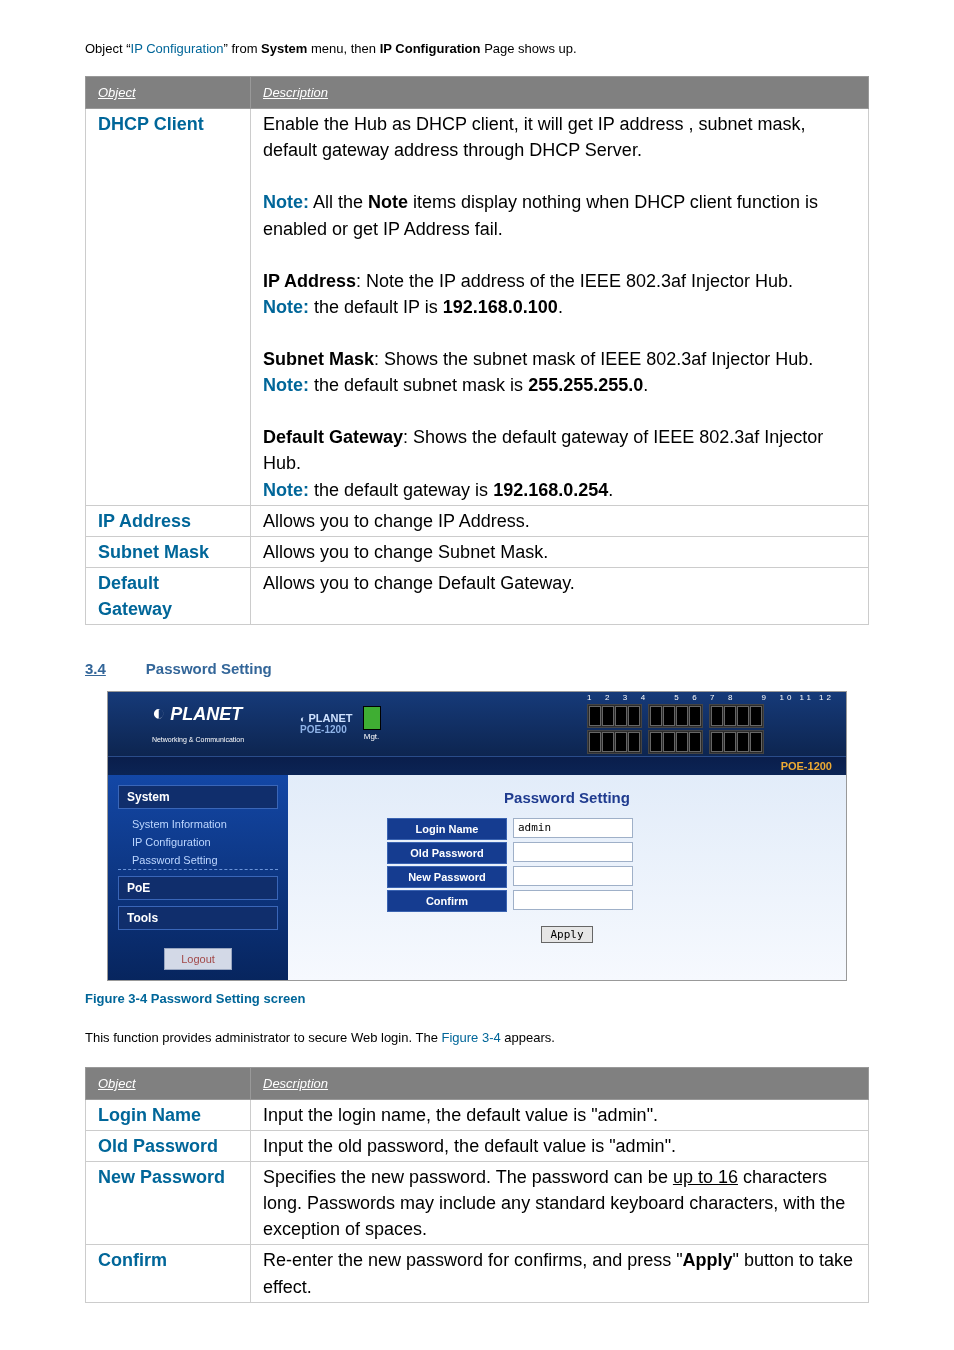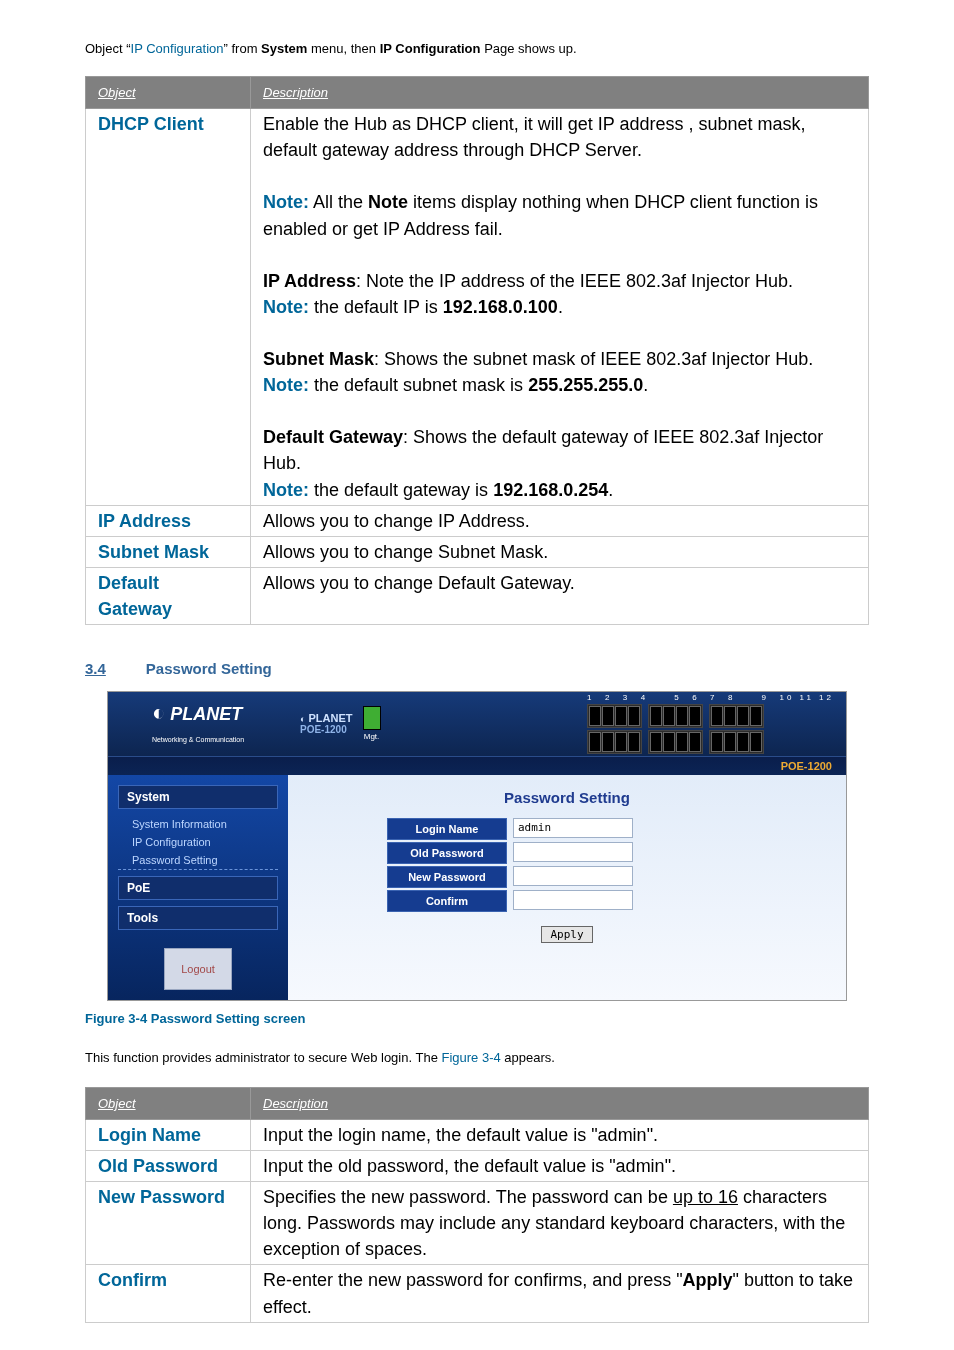--- a/index.html
+++ b/index.html
@@ -169,21 +169,21 @@
     font-size:11px;
     cursor:pointer;
   }
   .nav-item.active {
     border-bottom:1px dashed #6b95db;
   }
   .logout-btn {
     background:#d3d9e7;
     color:#a24848;
     border:1px solid #99a6c0;
-    padding: 14px 16px;
+    padding: 4px 16px;
     margin: 18px auto 0;
     display:block;
     font-size:11px;
   }
   .ss-main {
     flex:1;
     padding: 14px 22px;
   }
   .ss-page-title {
     color:#1f3b8f;

